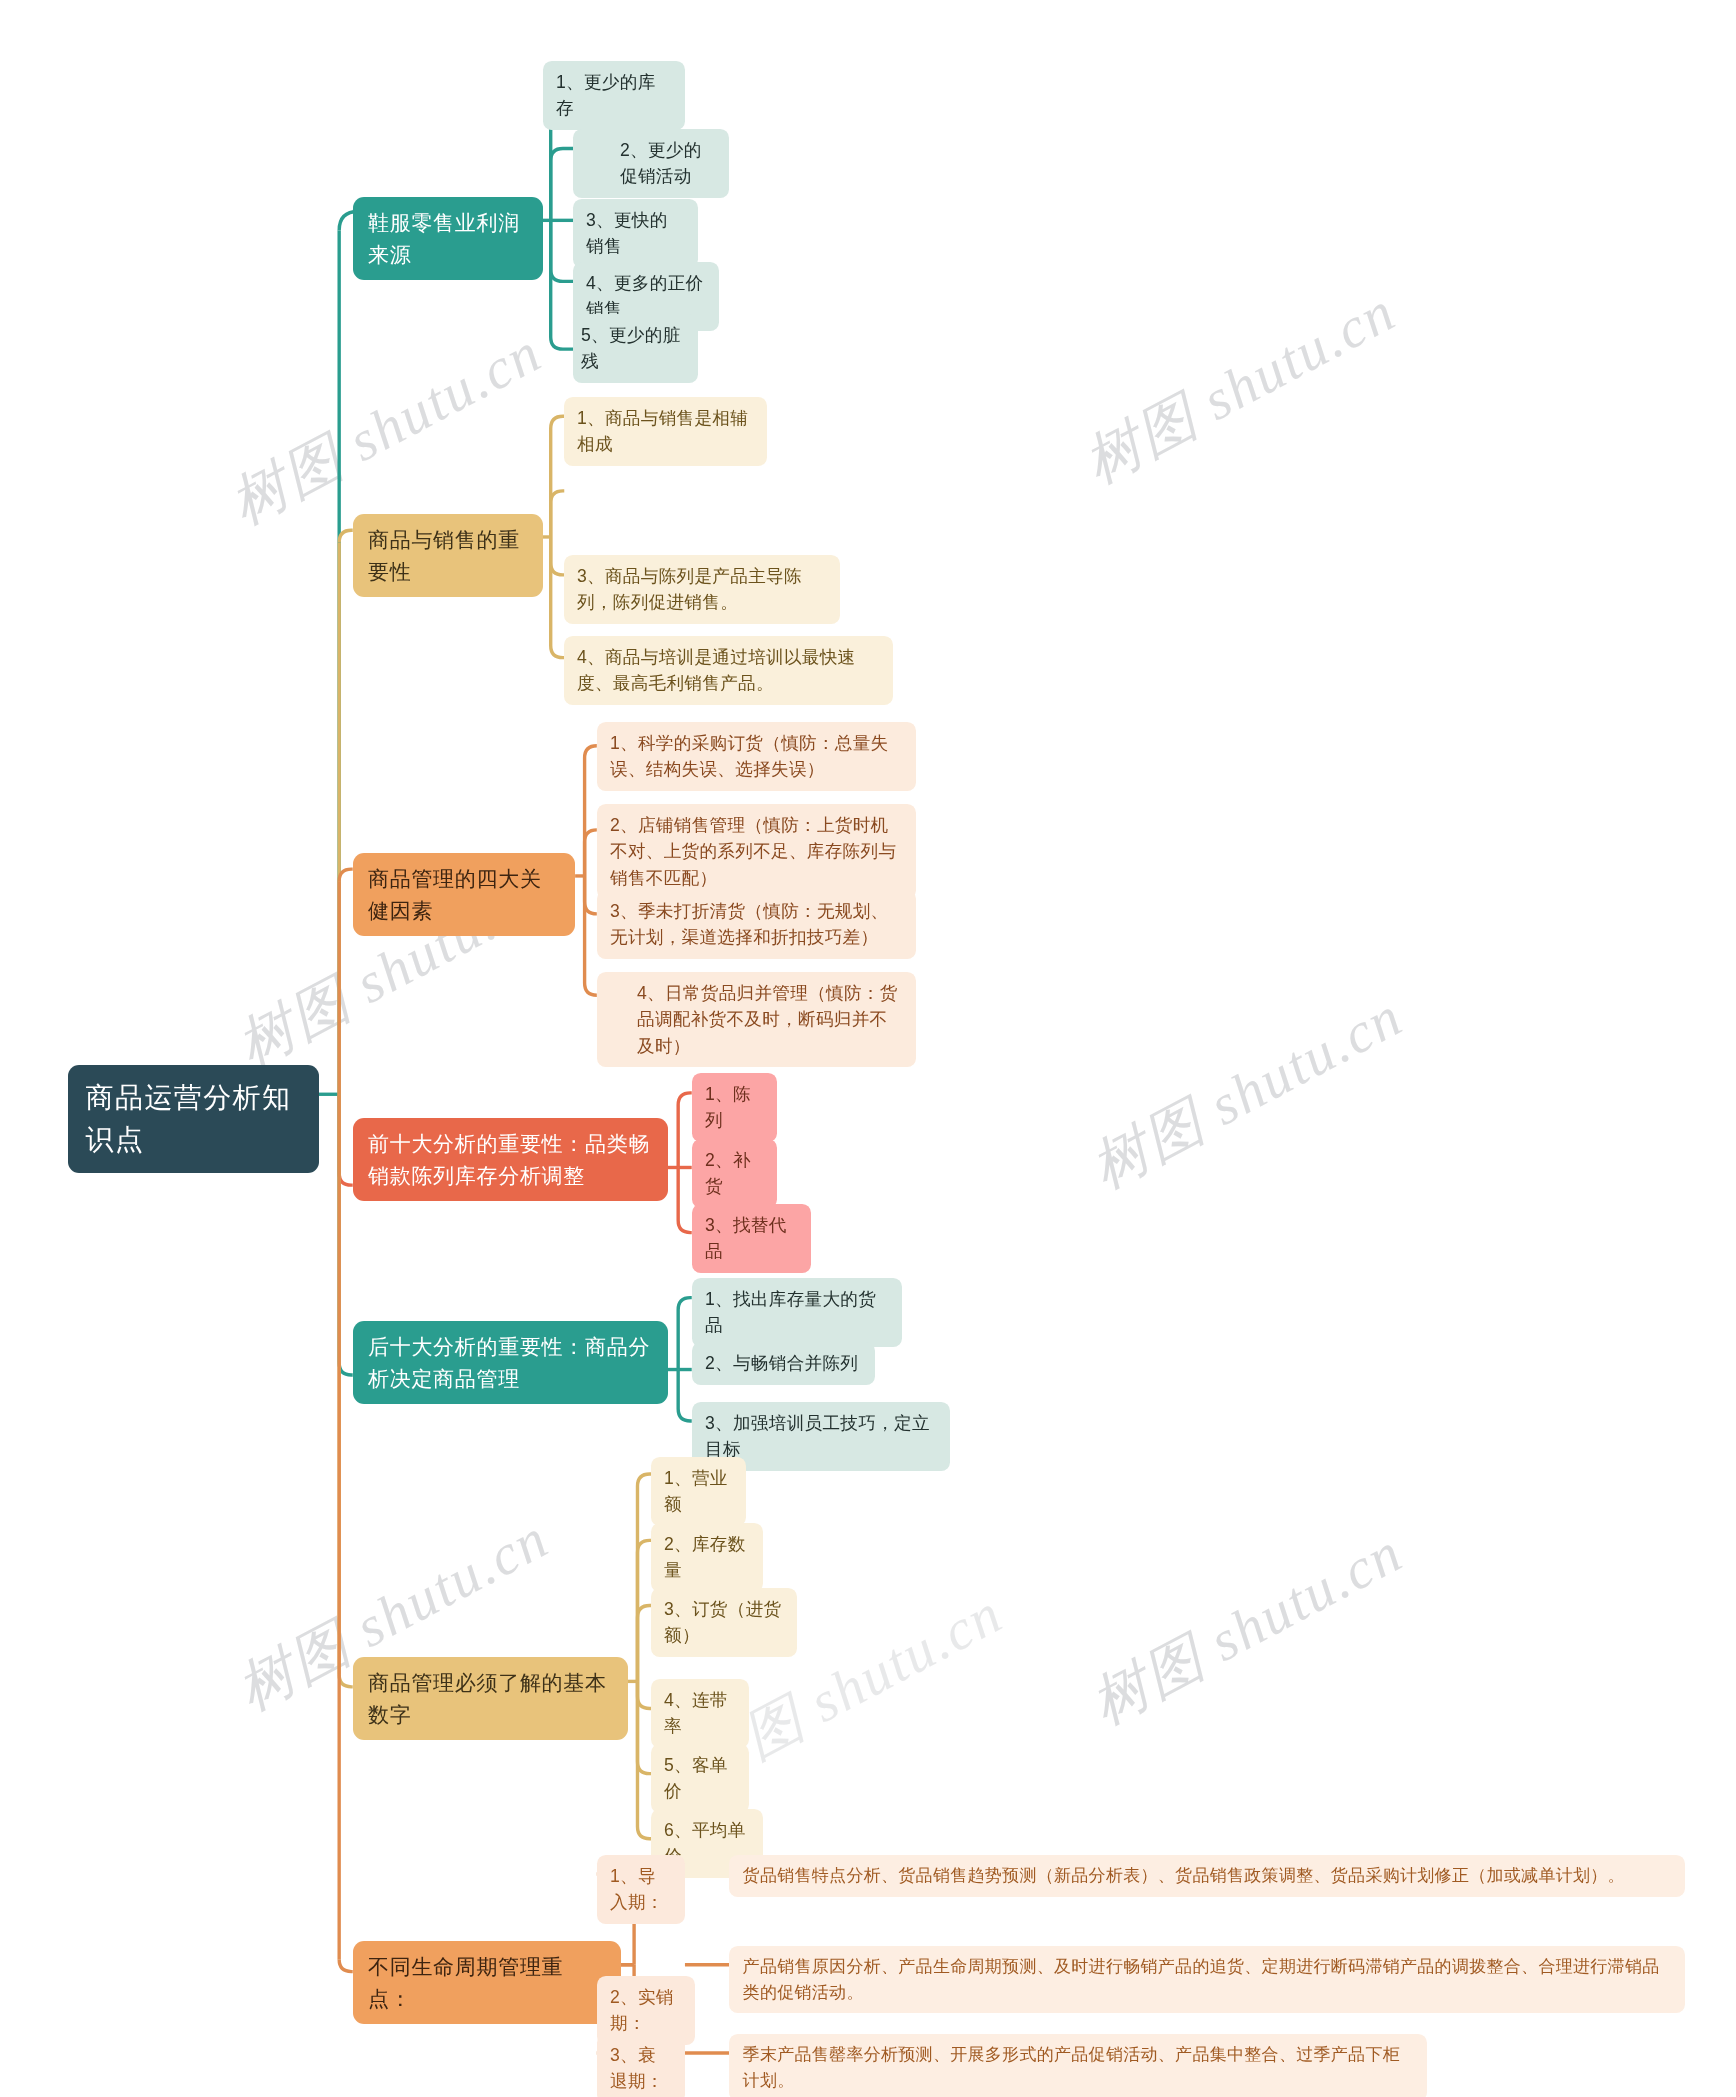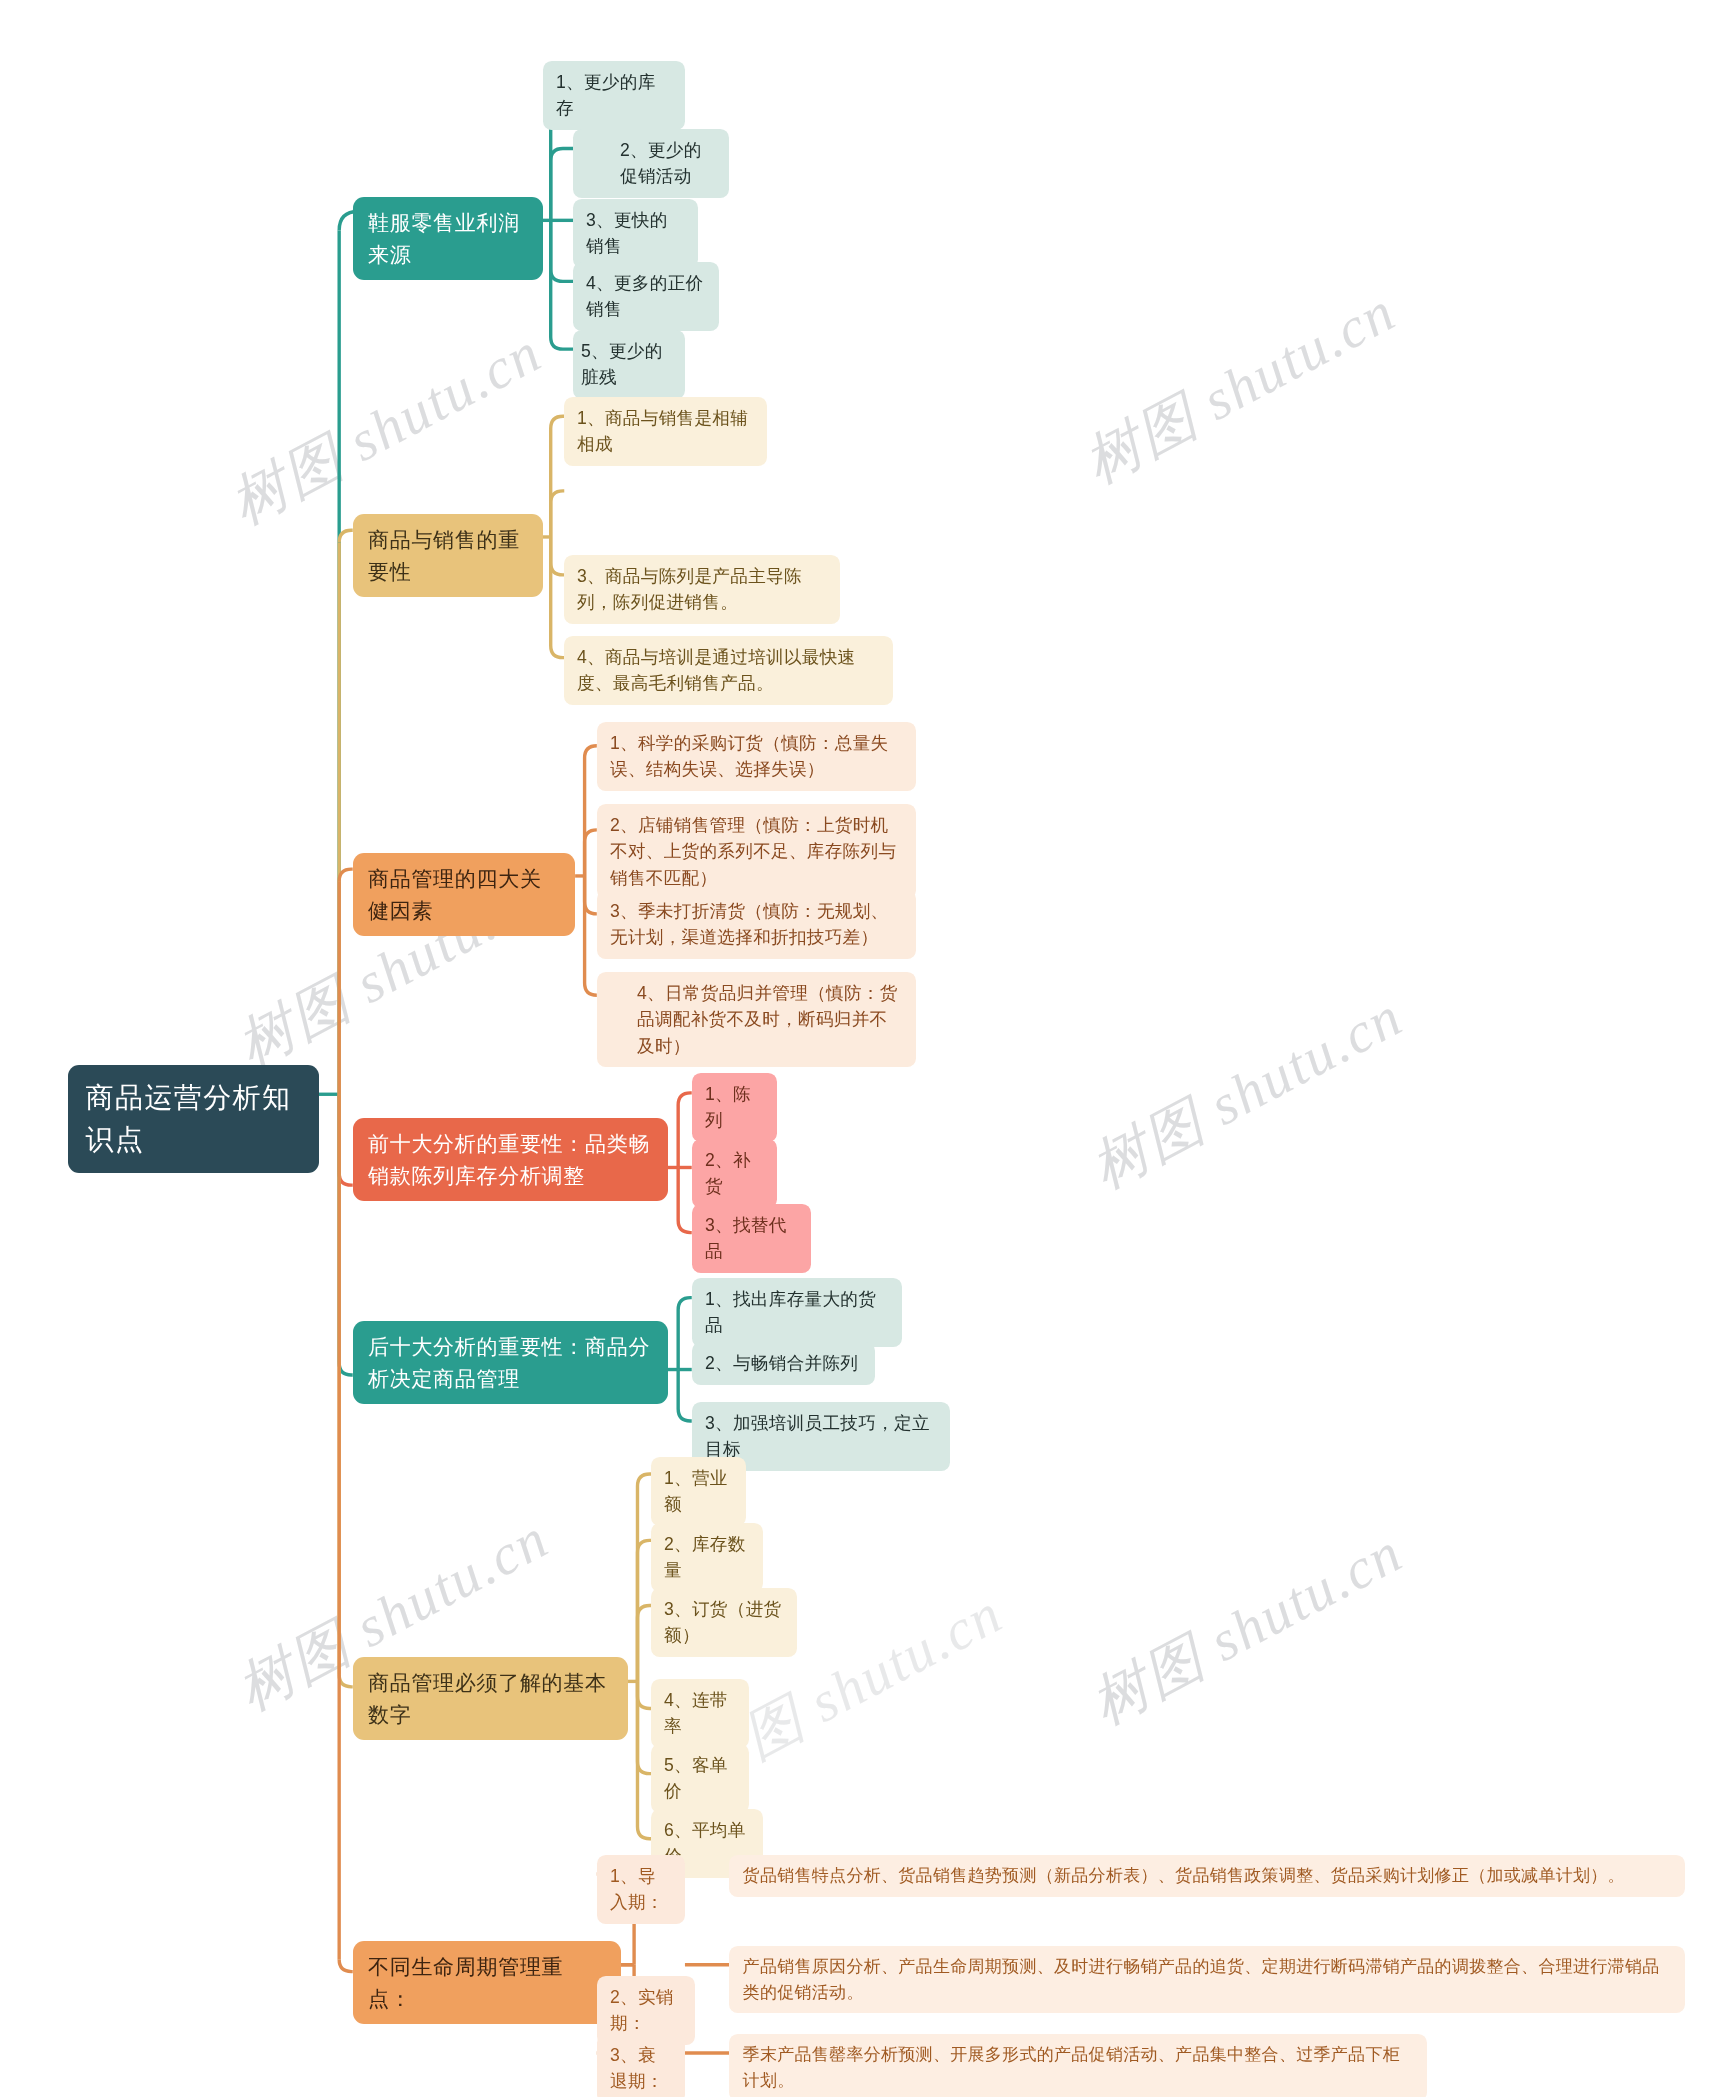--- a/index.html
+++ b/index.html
@@ -180,21 +180,21 @@
   </div>
   <div class="node l-node l-teal" style="left:573px; top:129px; width:156px;padding-left:47px;">
     <span>2、更少的促销活动</span>
   </div>
   <div class="node l-node l-teal" style="left:573px; top:199px; width:125px;">
     <span>3、更快的销售</span>
   </div>
   <div class="node l-node l-teal" style="left:573px; top:262px; width:146px;">
     <span>4、更多的正价销售</span>
   </div>
-  <div class="node l-node l-teal" style="left:573px; top:330px; width:112px;padding-left:8px;">
+  <div class="node l-node l-teal" style="left:573px; top:314px; width:125px;padding-left:8px;">
     <span>5、更少的脏残</span>
   </div>
 
   <div class="node b-node b-gold" style="left:353px; top:514px; width:190px;">
     <span>商品与销售的重要性</span>
   </div>
   <div class="node l-node l-cream" style="left:564px; top:397px; width:203px;">
     <span>1、商品与销售是相辅相成</span>
   </div>
   <div class="node l-node l-cream" style="left:564px; top:555px; width:276px;">

